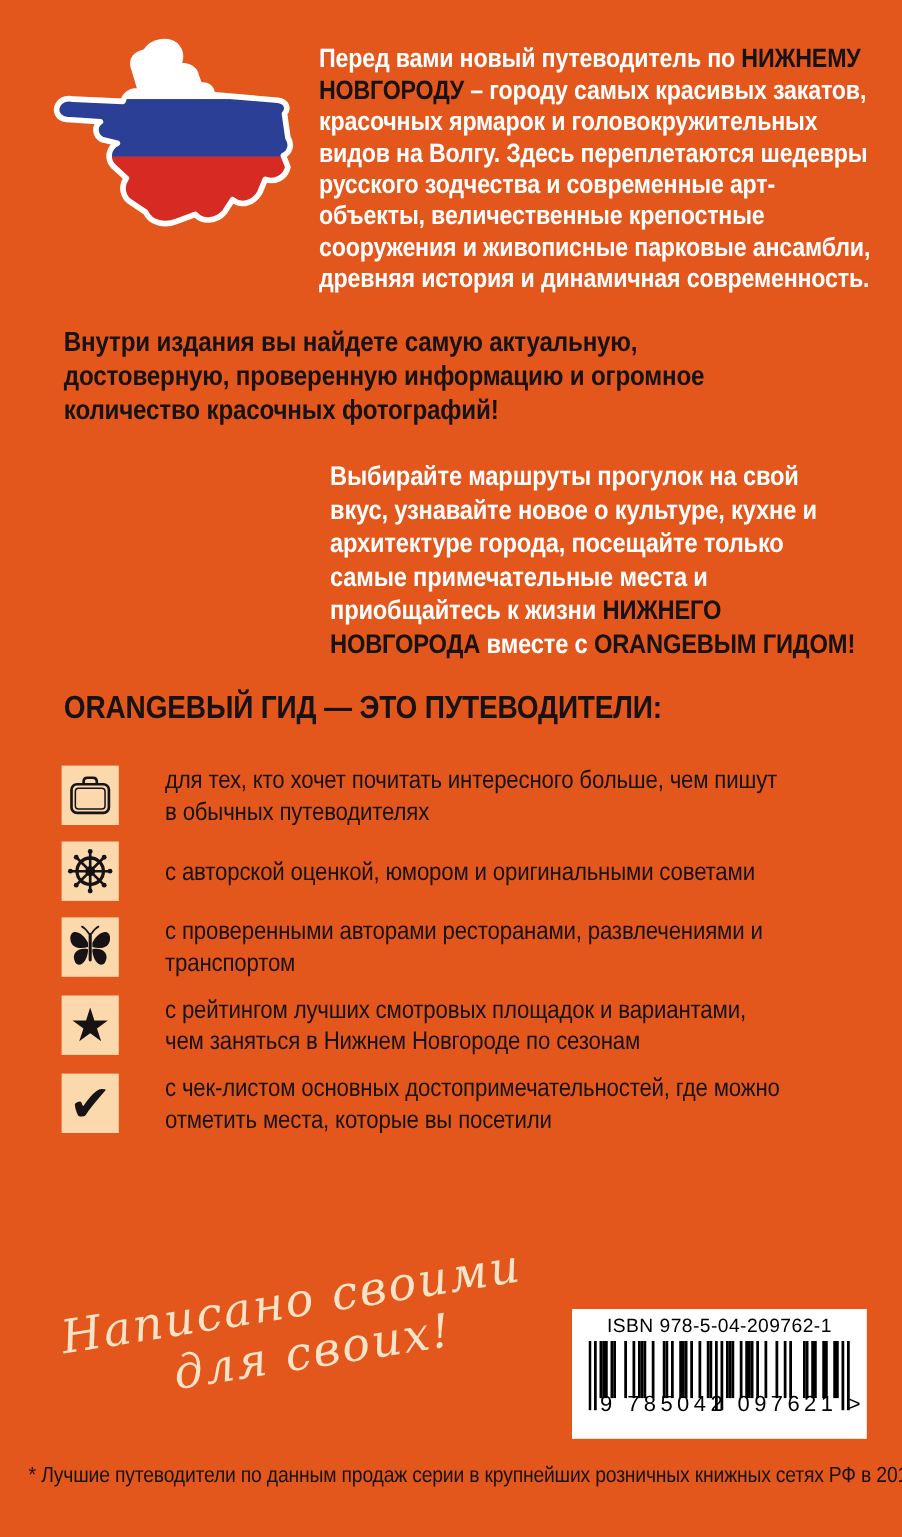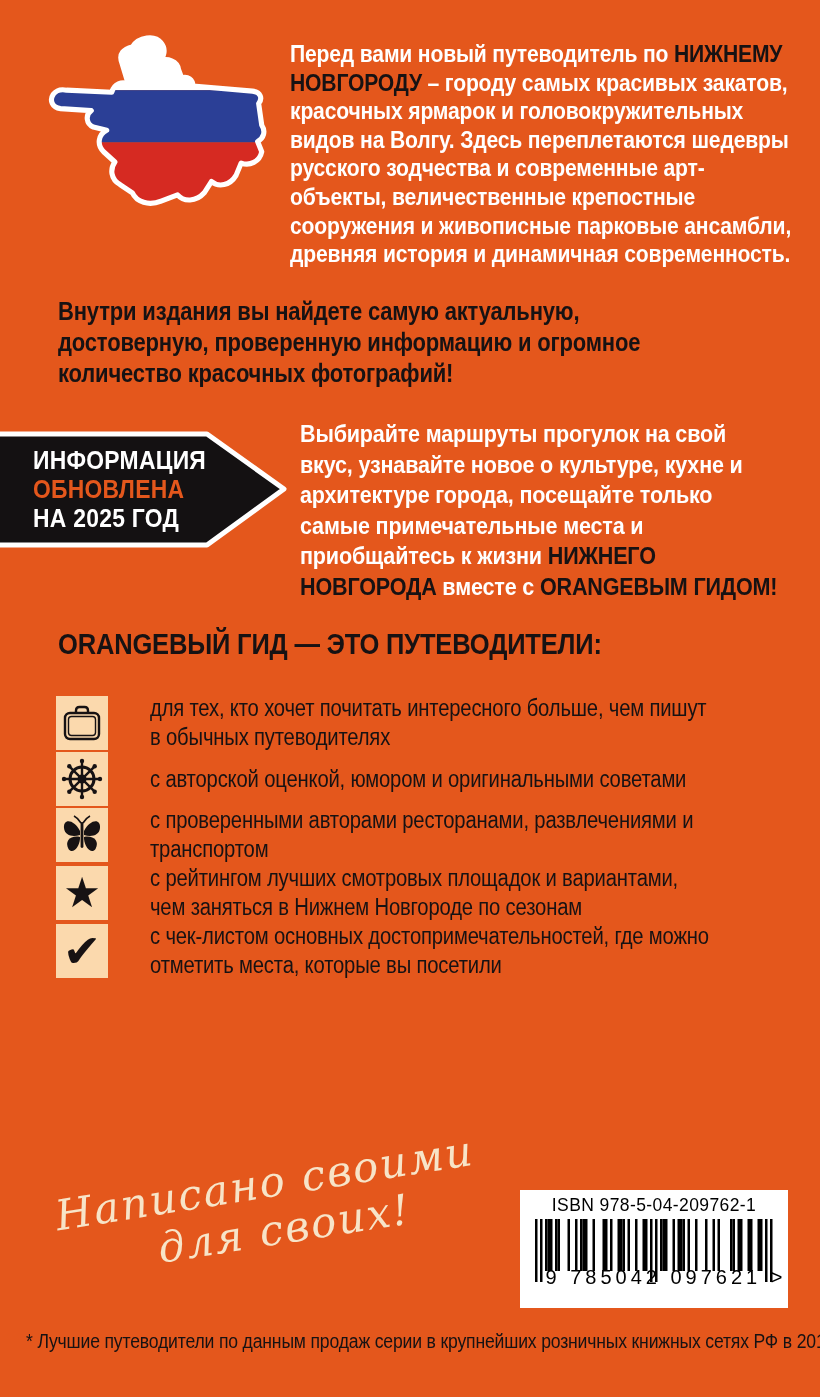--- a/index.html
+++ b/index.html
@@ -30,21 +30,21 @@
 
   
   .para3{left:300px;top:419px;width:548px;color:var(--text-light,#fff);
     font-weight:700;font-size:24.5px;line-height:30.5px;letter-spacing:-.2px;}
 
   
   .heading{left:58px;top:628px;width:800px;color:var(--text-dark,#171213);
     font-weight:700;font-size:29px;letter-spacing:-.2px;white-space:nowrap;}
 
   
-  .features{left:56px;top:694px;width:740px;display:flex;flex-direction:column;}
+  .features{left:56px;top:694px;width:740px;display:flex;flex-direction:column;gap:13px;}
   .feature-row{display:flex;align-items:center;}
   .icon-box{flex:0 0 52px;width:52px;height:54px;background:var(--icon-bg,#fbd9ad);
     display:flex;align-items:center;justify-content:center;}
   .glyph{font-family:"DejaVu Sans",sans-serif;color:var(--text-dark,#171213);
     font-size:42px;line-height:1;}
   .glyph.check{font-weight:700;font-size:46px;}
   .feature-text{margin-left:42px;width:690px;color:var(--text-dark,#171213);
     font-weight:400;font-size:23px;line-height:29px;letter-spacing:-.2px;}
 
   
@@ -94,30 +94,20 @@
              L60,114 C53,107 55,97 63,93 L50,90 C43,87 42,78 48,74 L18,72 C10,71 7,64 11,58
              C14,54 19,53 24,54 L68,56 C70,48 78,45 84,48 L78,28 C74,18 80,14 88,12 Z" fill="none" stroke="#ffffff" stroke-width="5" stroke-linejoin="round"></path>
   </svg>
 
   <div class="abs intro condensed">
     <span>Перед вами новый путеводитель по </span><span class="dark">НИЖНЕМУ НОВГОРОДУ</span><span> – городу самых красивых закатов, красочных ярмарок и головокружительных видов на Волгу. Здесь переплетаются шедевры русского зодчества и современные арт-объекты, величественные крепостные сооружения и живописные парковые ансамбли, древняя история и динамичная современность.</span>
   </div>
 
   <div class="abs para2 condensed">Внутри издания вы найдете самую актуальную, достоверную, проверенную информацию и огромное количество красочных фотографий!</div>
 
-  <div class="abs badge">
-    <svg width="292" height="120" viewBox="0 0 292 120">
-      <polygon points="-8,4 207,4 284,59 207,115 -8,115" fill="#141112" stroke="#ffffff" stroke-width="5" stroke-linejoin="round"></polygon>
-    </svg>
-    <div class="badge-text condensed">
-      <div>ИНФОРМАЦИЯ</div>
-      <div class="accent">ОБНОВЛЕНА</div>
-      <div>НА 2025 ГОД</div>
-    </div>
-  </div>
 
   <div class="abs para3 condensed">
     <span>Выбирайте маршруты прогулок на свой вкус, узнавайте новое о культуре, кухне и архитектуре города, посещайте только самые примечательные места и приобщайтесь к жизни </span><span class="dark">НИЖНЕГО НОВГОРОДА</span><span> вместе с </span><span class="dark">ОRANGEВЫМ ГИДОМ!</span>
   </div>
 
   <div class="abs heading condensed">ОRANGEВЫЙ ГИД — ЭТО ПУТЕВОДИТЕЛИ:</div>
 
   <div class="abs features">
 
     <div class="feature-row">

